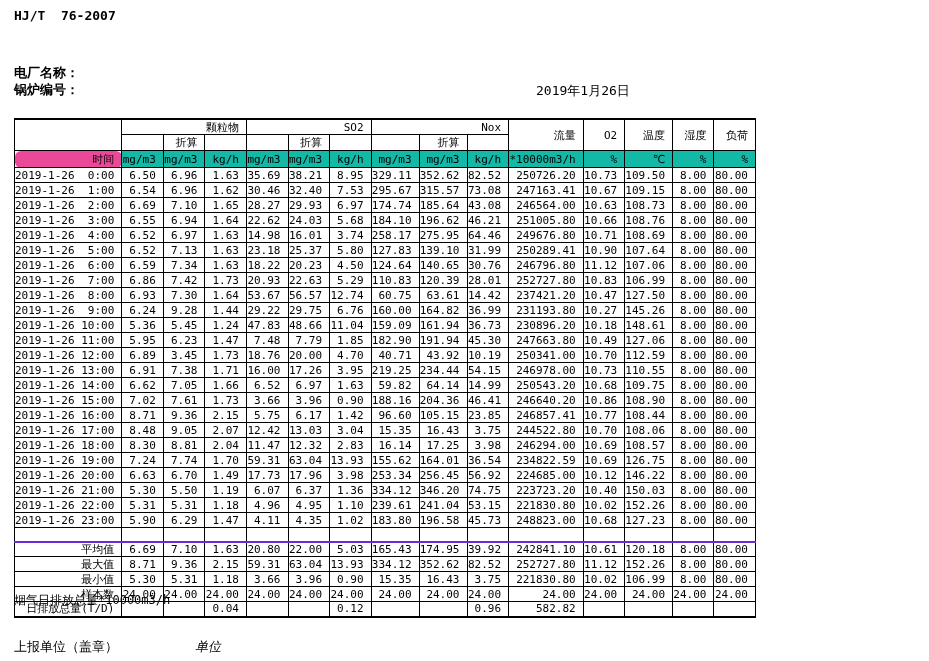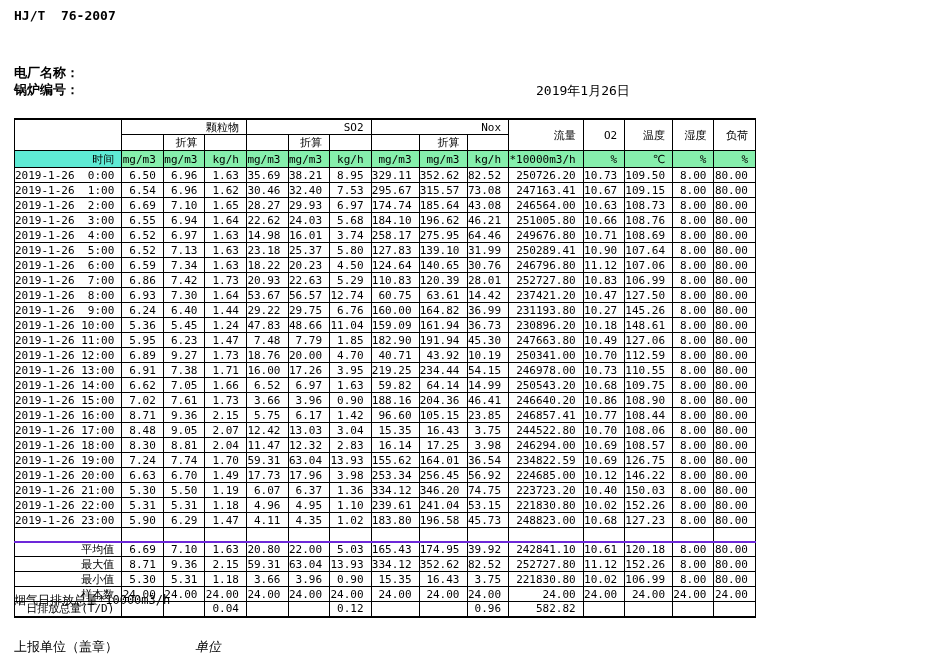--- a/index.html
+++ b/index.html
@@ -16,22 +16,22 @@
 
   table.report { position:absolute; left:14px; top:118px; border-collapse:collapse; table-layout:fixed; }
   table.report td {
     border:1px solid #000; font-size:11px; text-align:right;
     padding:0 7px 0 0; white-space:pre; overflow:hidden; vertical-align:middle; line-height:1;
   }
   thead td { text-align:center; padding:0; font-size:12px; }
   thead tr.r1 td { height:14px; border-top:2px solid #000; }
   thead tr.r2 td { height:15px; }
   thead tr.r3 td { height:16px; border-bottom:1px solid #000; }
-  td.unit     { background:#86efac; font-size:11px; }
-  td.timehead { background:#5eead4; font-size:13px; }
+  td.unit     { background:#14b8a6; font-size:11px; }
+  td.timehead { background:#ec4899; font-size:13px;border-radius:6px; }
   tbody tr      { height:15px; }
   tbody tr.blank{ height:14px; }
   tbody tr.avg td { border-top:2px solid #6d28d9; }
   tbody tr.last td { border-bottom:2px solid #000; }
   td.timecell  { padding-right:3px; }
   td.rowlabel  { font-size:12px; padding-right:3px; }
   td.leftlabel { text-align:left; padding:0 0 0 1px; font-size:12px; }
   .foot-flow   { position:absolute; left:14px;  top:592px; font-size:12px; }
   .foot-report { position:absolute; left:14px;  top:638px; font-size:13px; }
   .foot-unit   { position:absolute; left:195px; top:638px; font-size:13px;font-style:italic; }
@@ -254,21 +254,21 @@
           <td>14.42</td>
           <td>237421.20</td>
           <td>10.47</td>
           <td>127.50</td>
           <td>8.00</td>
           <td>80.00</td>
         </tr>
         <tr>
           <td class="timecell">2019-1-26  9:00</td>
           <td>6.24</td>
-          <td>6.40</td>
+          <td>9.28</td>
           <td>1.44</td>
           <td>29.22</td>
           <td>29.75</td>
           <td>6.76</td>
           <td>160.00</td>
           <td>164.82</td>
           <td>36.99</td>
           <td>231193.80</td>
           <td>10.27</td>
           <td>145.26</td>
@@ -305,21 +305,21 @@
           <td>45.30</td>
           <td>247663.80</td>
           <td>10.49</td>
           <td>127.06</td>
           <td>8.00</td>
           <td>80.00</td>
         </tr>
         <tr>
           <td class="timecell">2019-1-26 12:00</td>
           <td>6.89</td>
-          <td>9.27</td>
+          <td>3.45</td>
           <td>1.73</td>
           <td>18.76</td>
           <td>20.00</td>
           <td>4.70</td>
           <td>40.71</td>
           <td>43.92</td>
           <td>10.19</td>
           <td>250341.00</td>
           <td>10.70</td>
           <td>112.59</td>

